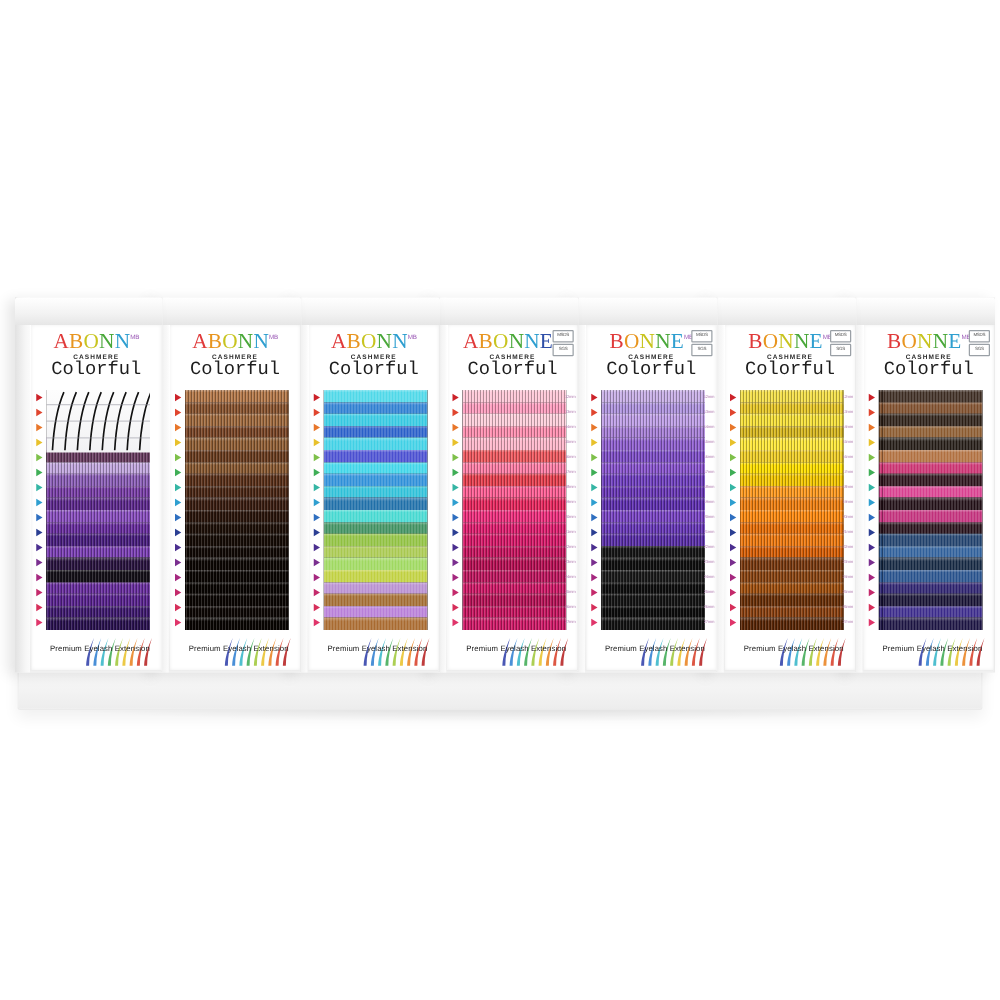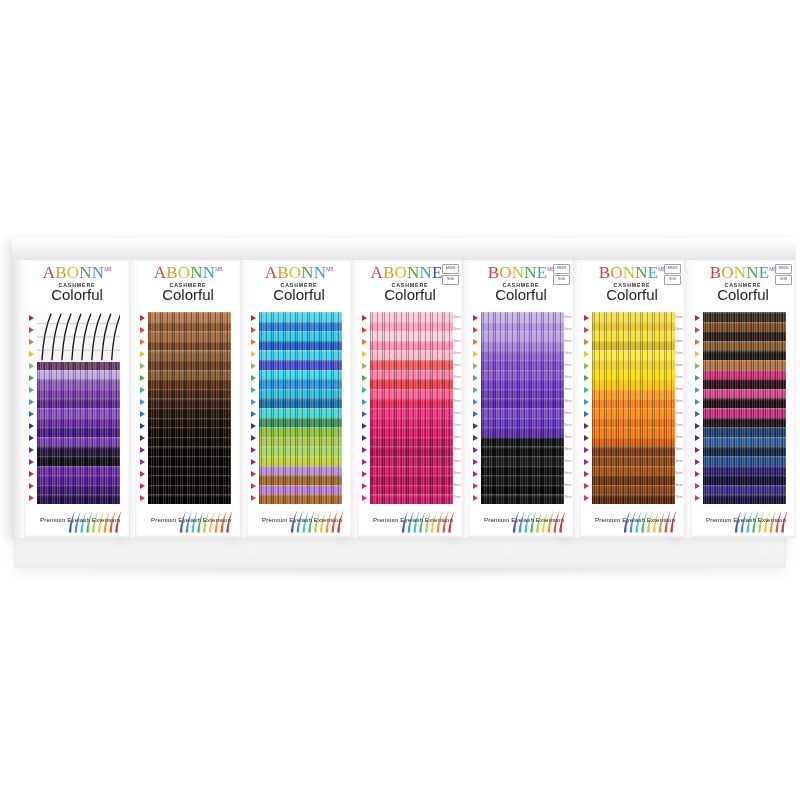--- a/index.html
+++ b/index.html
@@ -52,21 +52,21 @@
   .brand-word span{display:inline-block;}
   .brand-sup{
     font-size:5px;vertical-align:super;color:#9b59b6;
     font-family:"Liberation Sans", sans-serif;letter-spacing:-.2px;
   }
   .brand-cashmere{
     font-size:5.2px;letter-spacing:.9px;color:#2b2b2b;margin-top:2px;
     font-weight:bold;
   }
   .brand-colorful{
-    font-family:Liberation Sans, sans-serif;
+    font-family:Liberation Mono, monospace;
     font-size:15px;color:#1d1d1d;margin-top:-1px;font-weight:400;
   }
   .badges{
     position:absolute;right:3px;top:4px;display:flex;flex-direction:column;gap:1px;
   }
   .badge{
     width:15px;height:8px;border:1px solid #9aa0a6;border-radius:1px;
     background:#fff;font-size:3.6px;line-height:7px;text-align:center;
     color:#555;letter-spacing:-.2px;
   }

